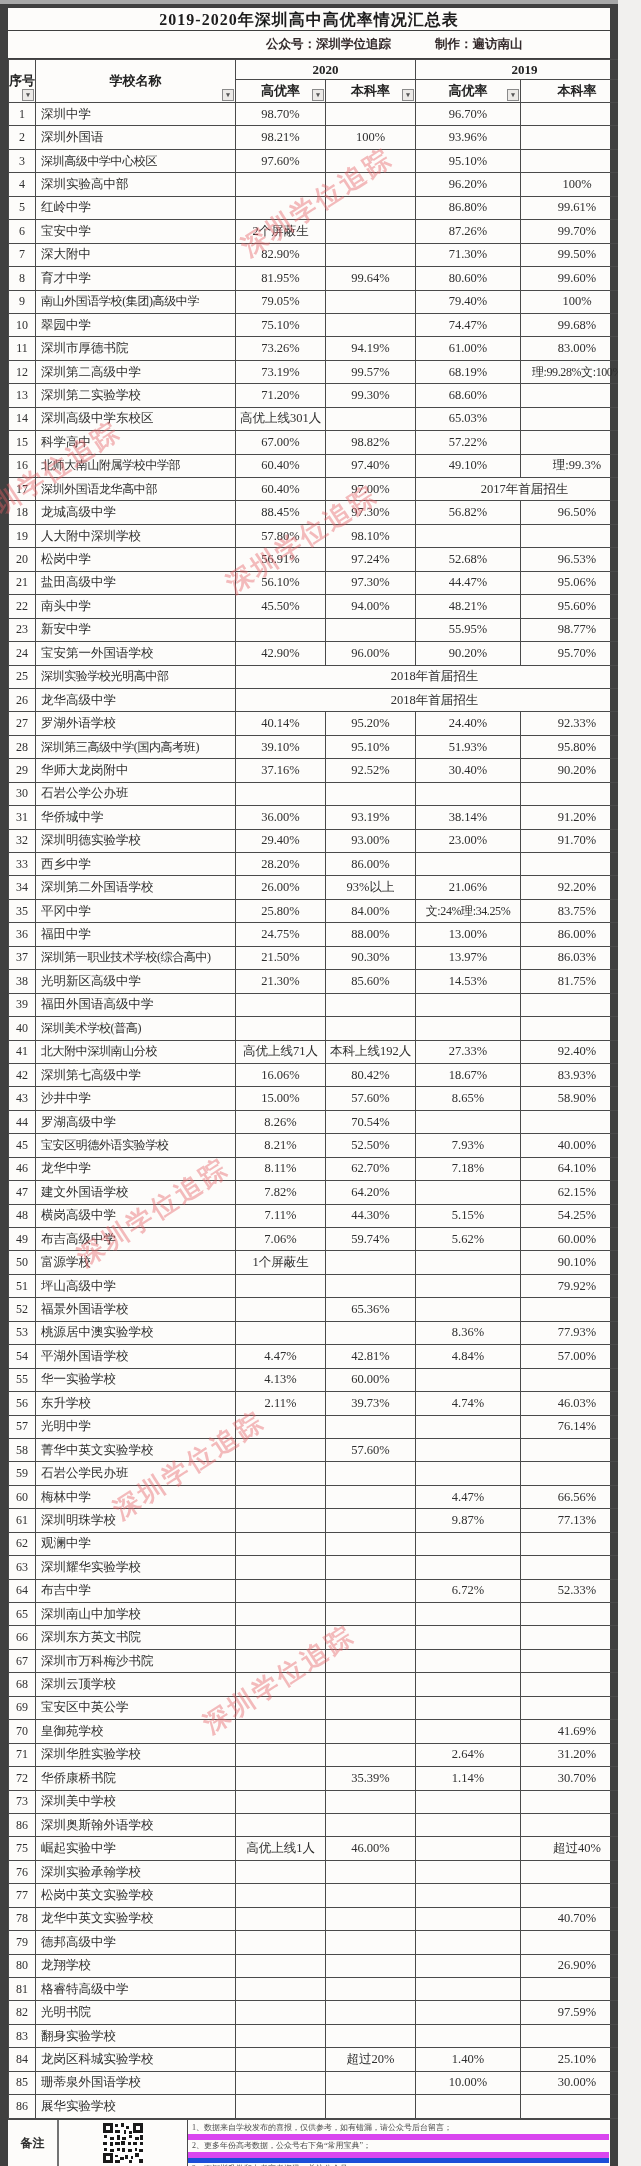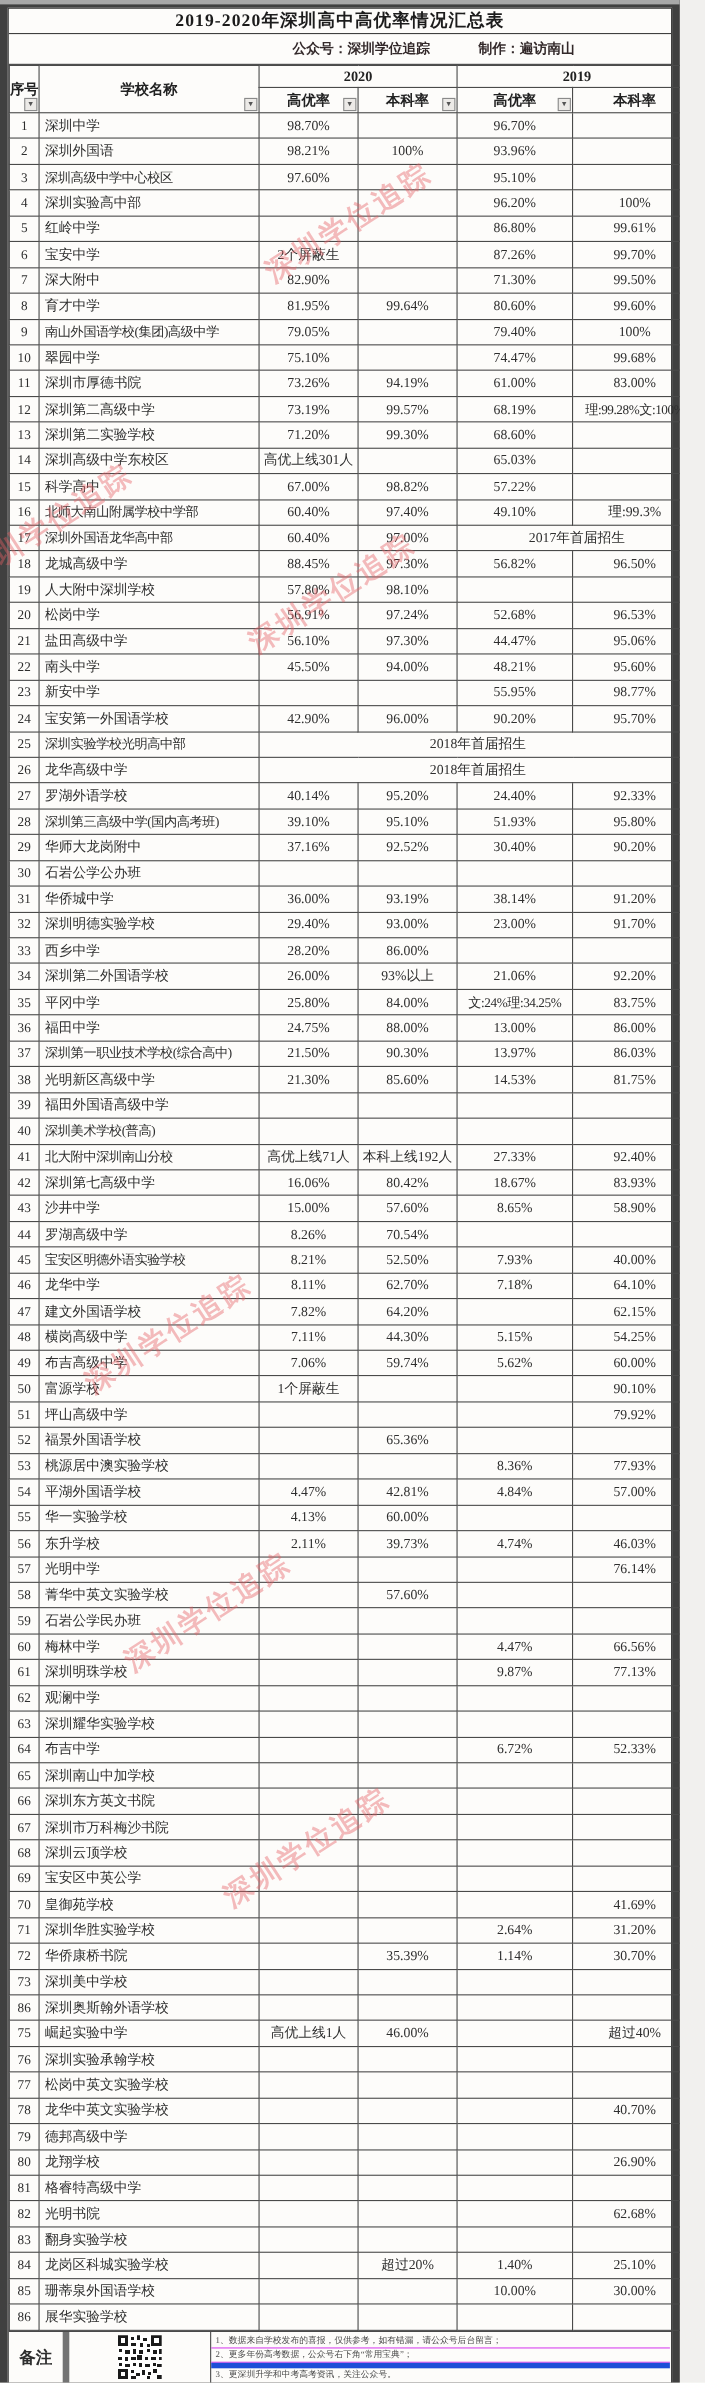--- a/index.html
+++ b/index.html
@@ -19,25 +19,25 @@
   tr.hrow2{height:23px;margin-top:24px;}
   tbody tr{height:23.45px;}
   td.c-no{text-align:center;font-size:12px;}
   td.c-name{text-align:left;font-size:12.5px;padding-left:5px;}
   td.c-val{text-align:center;font-size:12.5px;}
   td.tight{font-size:12px;letter-spacing:-0.4px;}
   .filter{position:absolute;right:1px;bottom:1px;width:10px;height:10px;border:1px solid #8a8a8a;
           background:#eceae7;color:#555;font-size:7px;line-height:9px;text-align:center;
           font-family:"Liberation Sans",sans-serif;}
   .remark{display:flex;border-top:1px solid #4a4a4a;height:47px;}
-  .remark-label{width:49px;border-right:6px solid #737373;display:flex;align-items:center;
-                justify-content:center;font-size:15px;font-weight:bold;color:#2e2e2e;}
+  .remark-label{width:49px;border-right:2px solid #737373;display:flex;align-items:center;
+                justify-content:center;font-size:12px;font-weight:bold;color:#2e2e2e;}
   .remark-qr{width:128px;border-right:1px solid #4a4a4a;display:flex;align-items:center;justify-content:center;}
   .remark-notes{flex:1;display:flex;flex-direction:column;justify-content:space-between;padding:2px 0 2px 0;}
-  .note{border-bottom:1px solid #d946ef;font-size:8px;line-height:12px;color:#4a4a4a;
+  .note{border-bottom:6px solid #d946ef;font-size:8px;line-height:12px;color:#4a4a4a;
         padding-left:4px;margin-right:1px;font-family:"Liberation Serif",serif;}
   .note:last-child{border-bottom:none;border-top:5px solid #1d4ed8;}
   .wm{position:absolute;font-size:26px;font-weight:bold;color:rgba(228,96,100,0.42);
       transform:rotate(-33deg);letter-spacing:3px;white-space:nowrap;pointer-events:none;
       font-family:"Liberation Serif",serif;}
   .wm1{left:230px;top:185px;} .wm2{left:-42px;top:458px;} .wm3{left:215px;top:522px;}
   .wm4{left:66px;top:1195px;} .wm5{left:102px;top:1448px;} .wm6{left:192px;top:1662px;}
 </style>
 </head>
 <body>
@@ -738,21 +738,21 @@
             <td class="c-val"></td>
             <td class="c-val"></td>
             <td class="c-val"></td>
           </tr>
           <tr>
             <td class="c-no">82</td>
             <td class="c-name">光明书院</td>
             <td class="c-val"></td>
             <td class="c-val"></td>
             <td class="c-val"></td>
-            <td class="c-val">62.68%</td>
+            <td class="c-val">97.59%</td>
           </tr>
           <tr>
             <td class="c-no">83</td>
             <td class="c-name">翻身实验学校</td>
             <td class="c-val"></td>
             <td class="c-val"></td>
             <td class="c-val"></td>
             <td class="c-val"></td>
           </tr>
           <tr>

